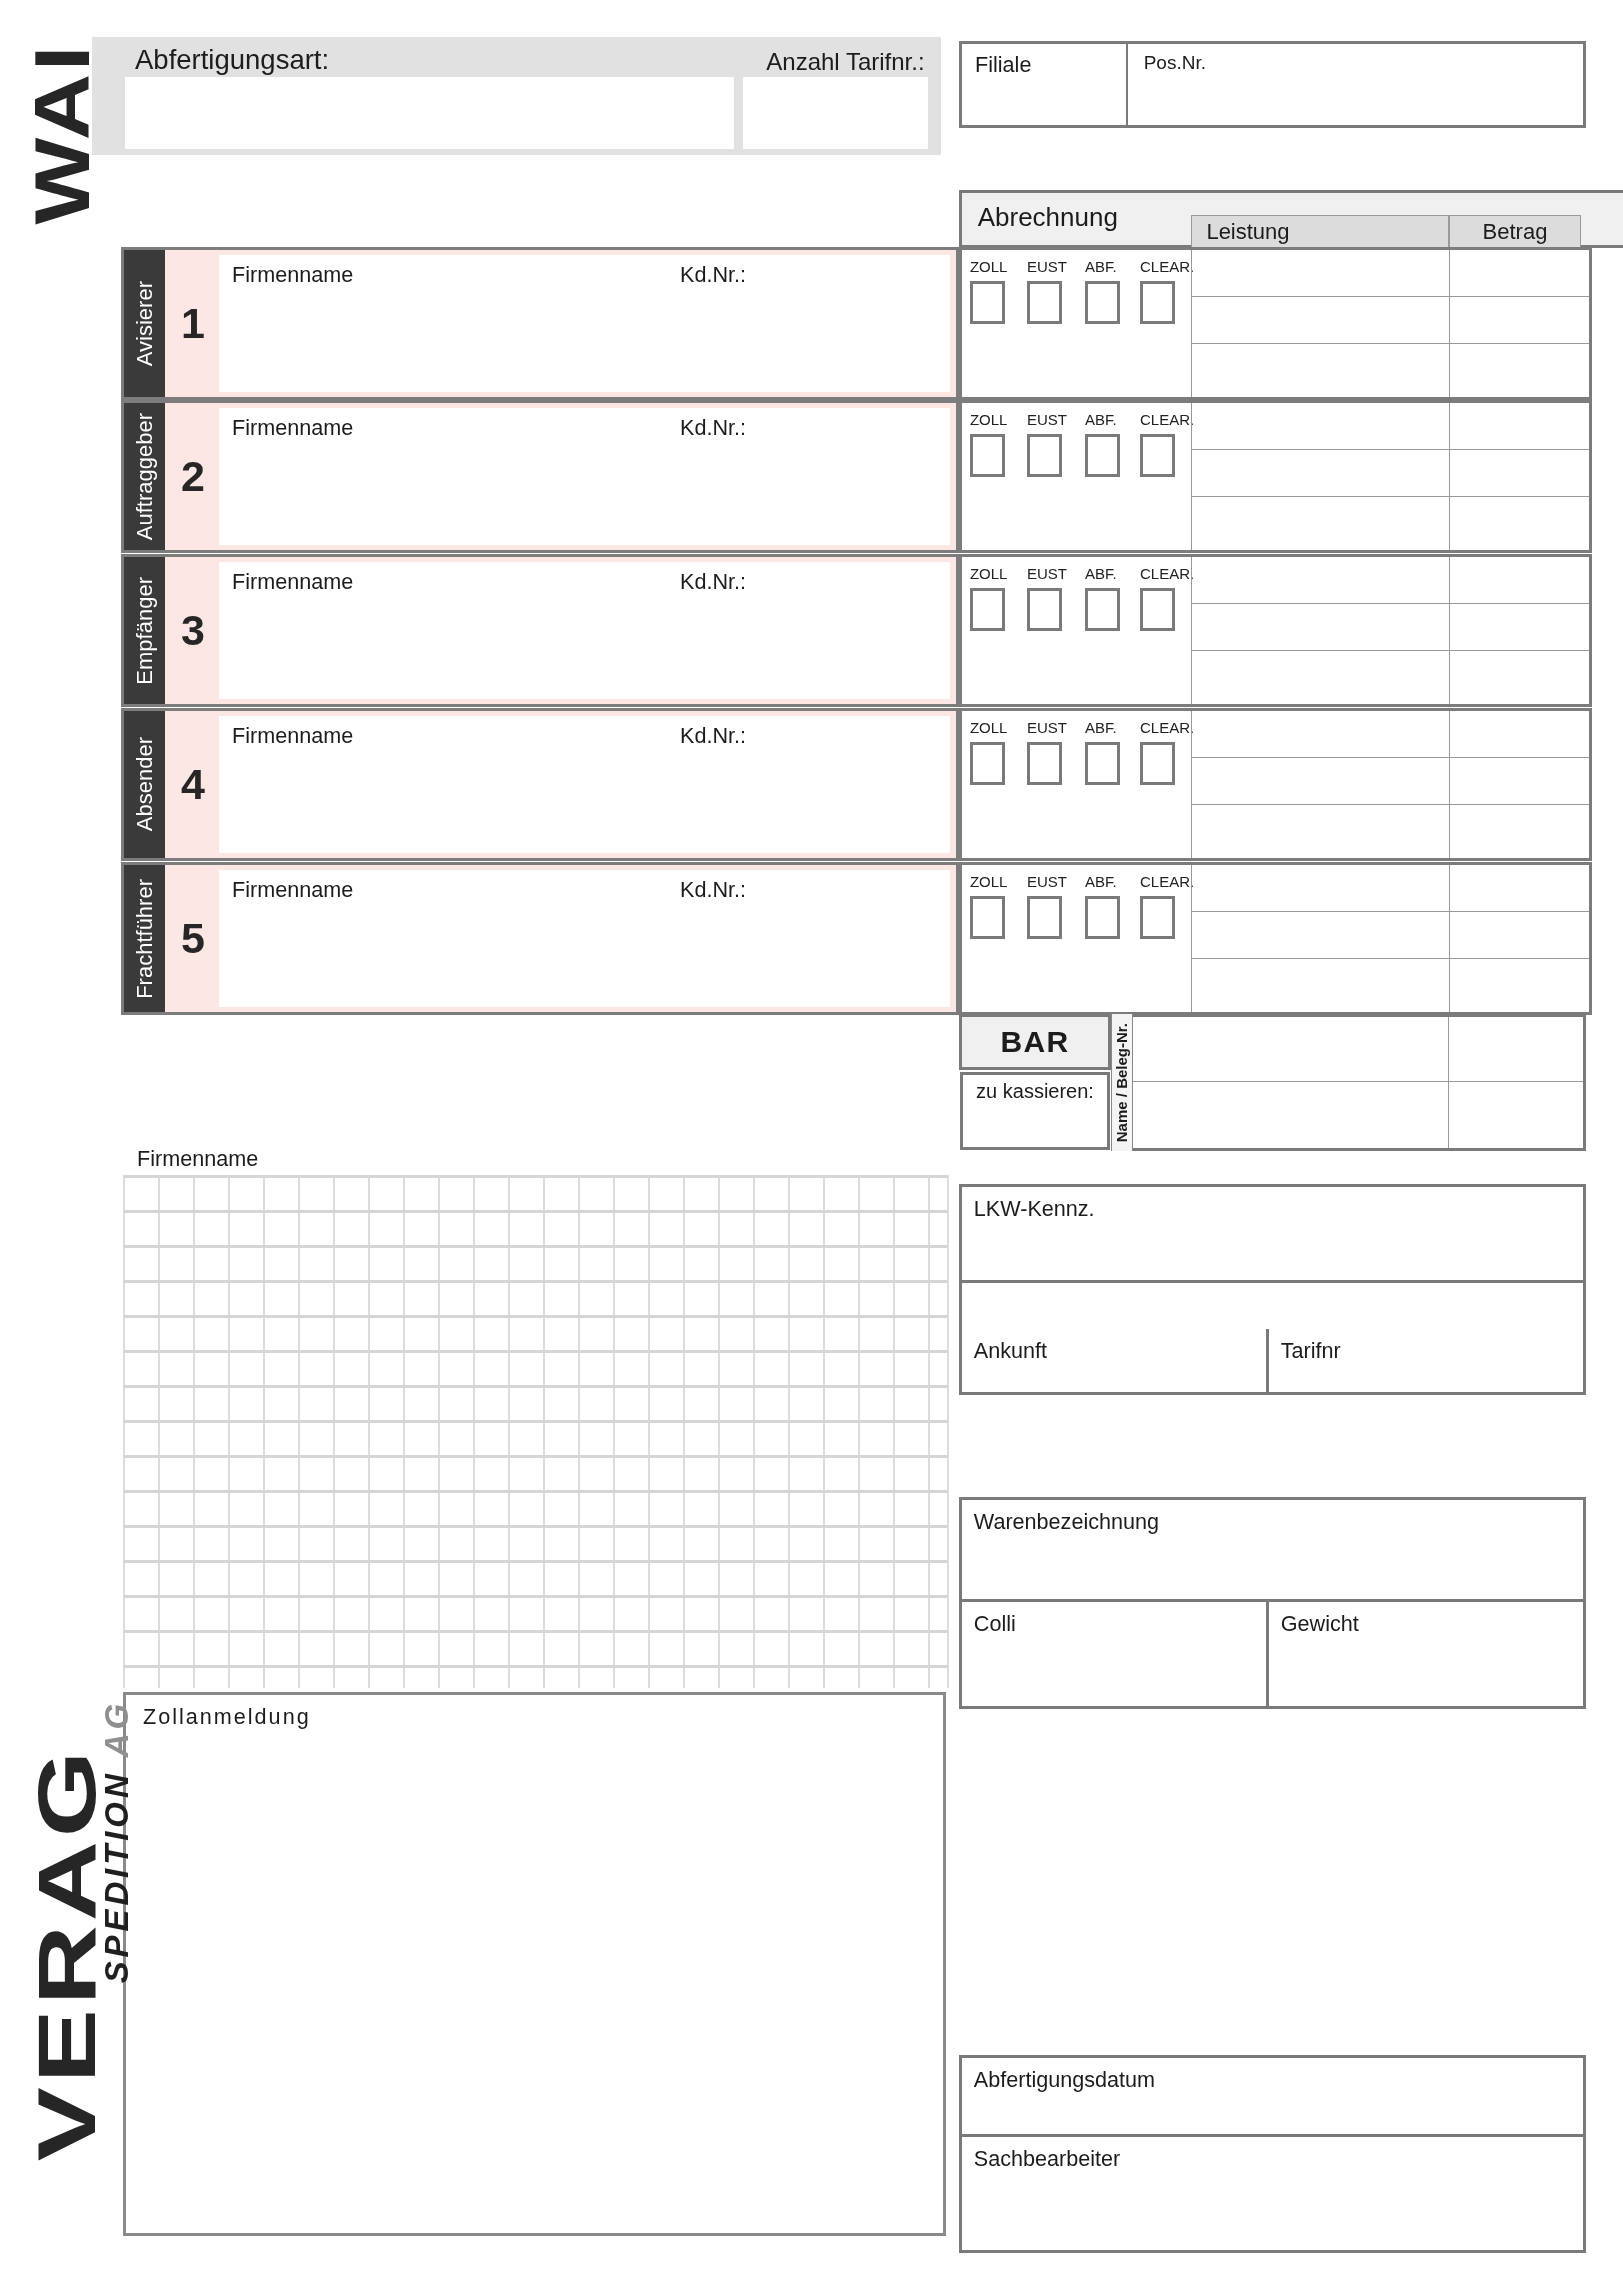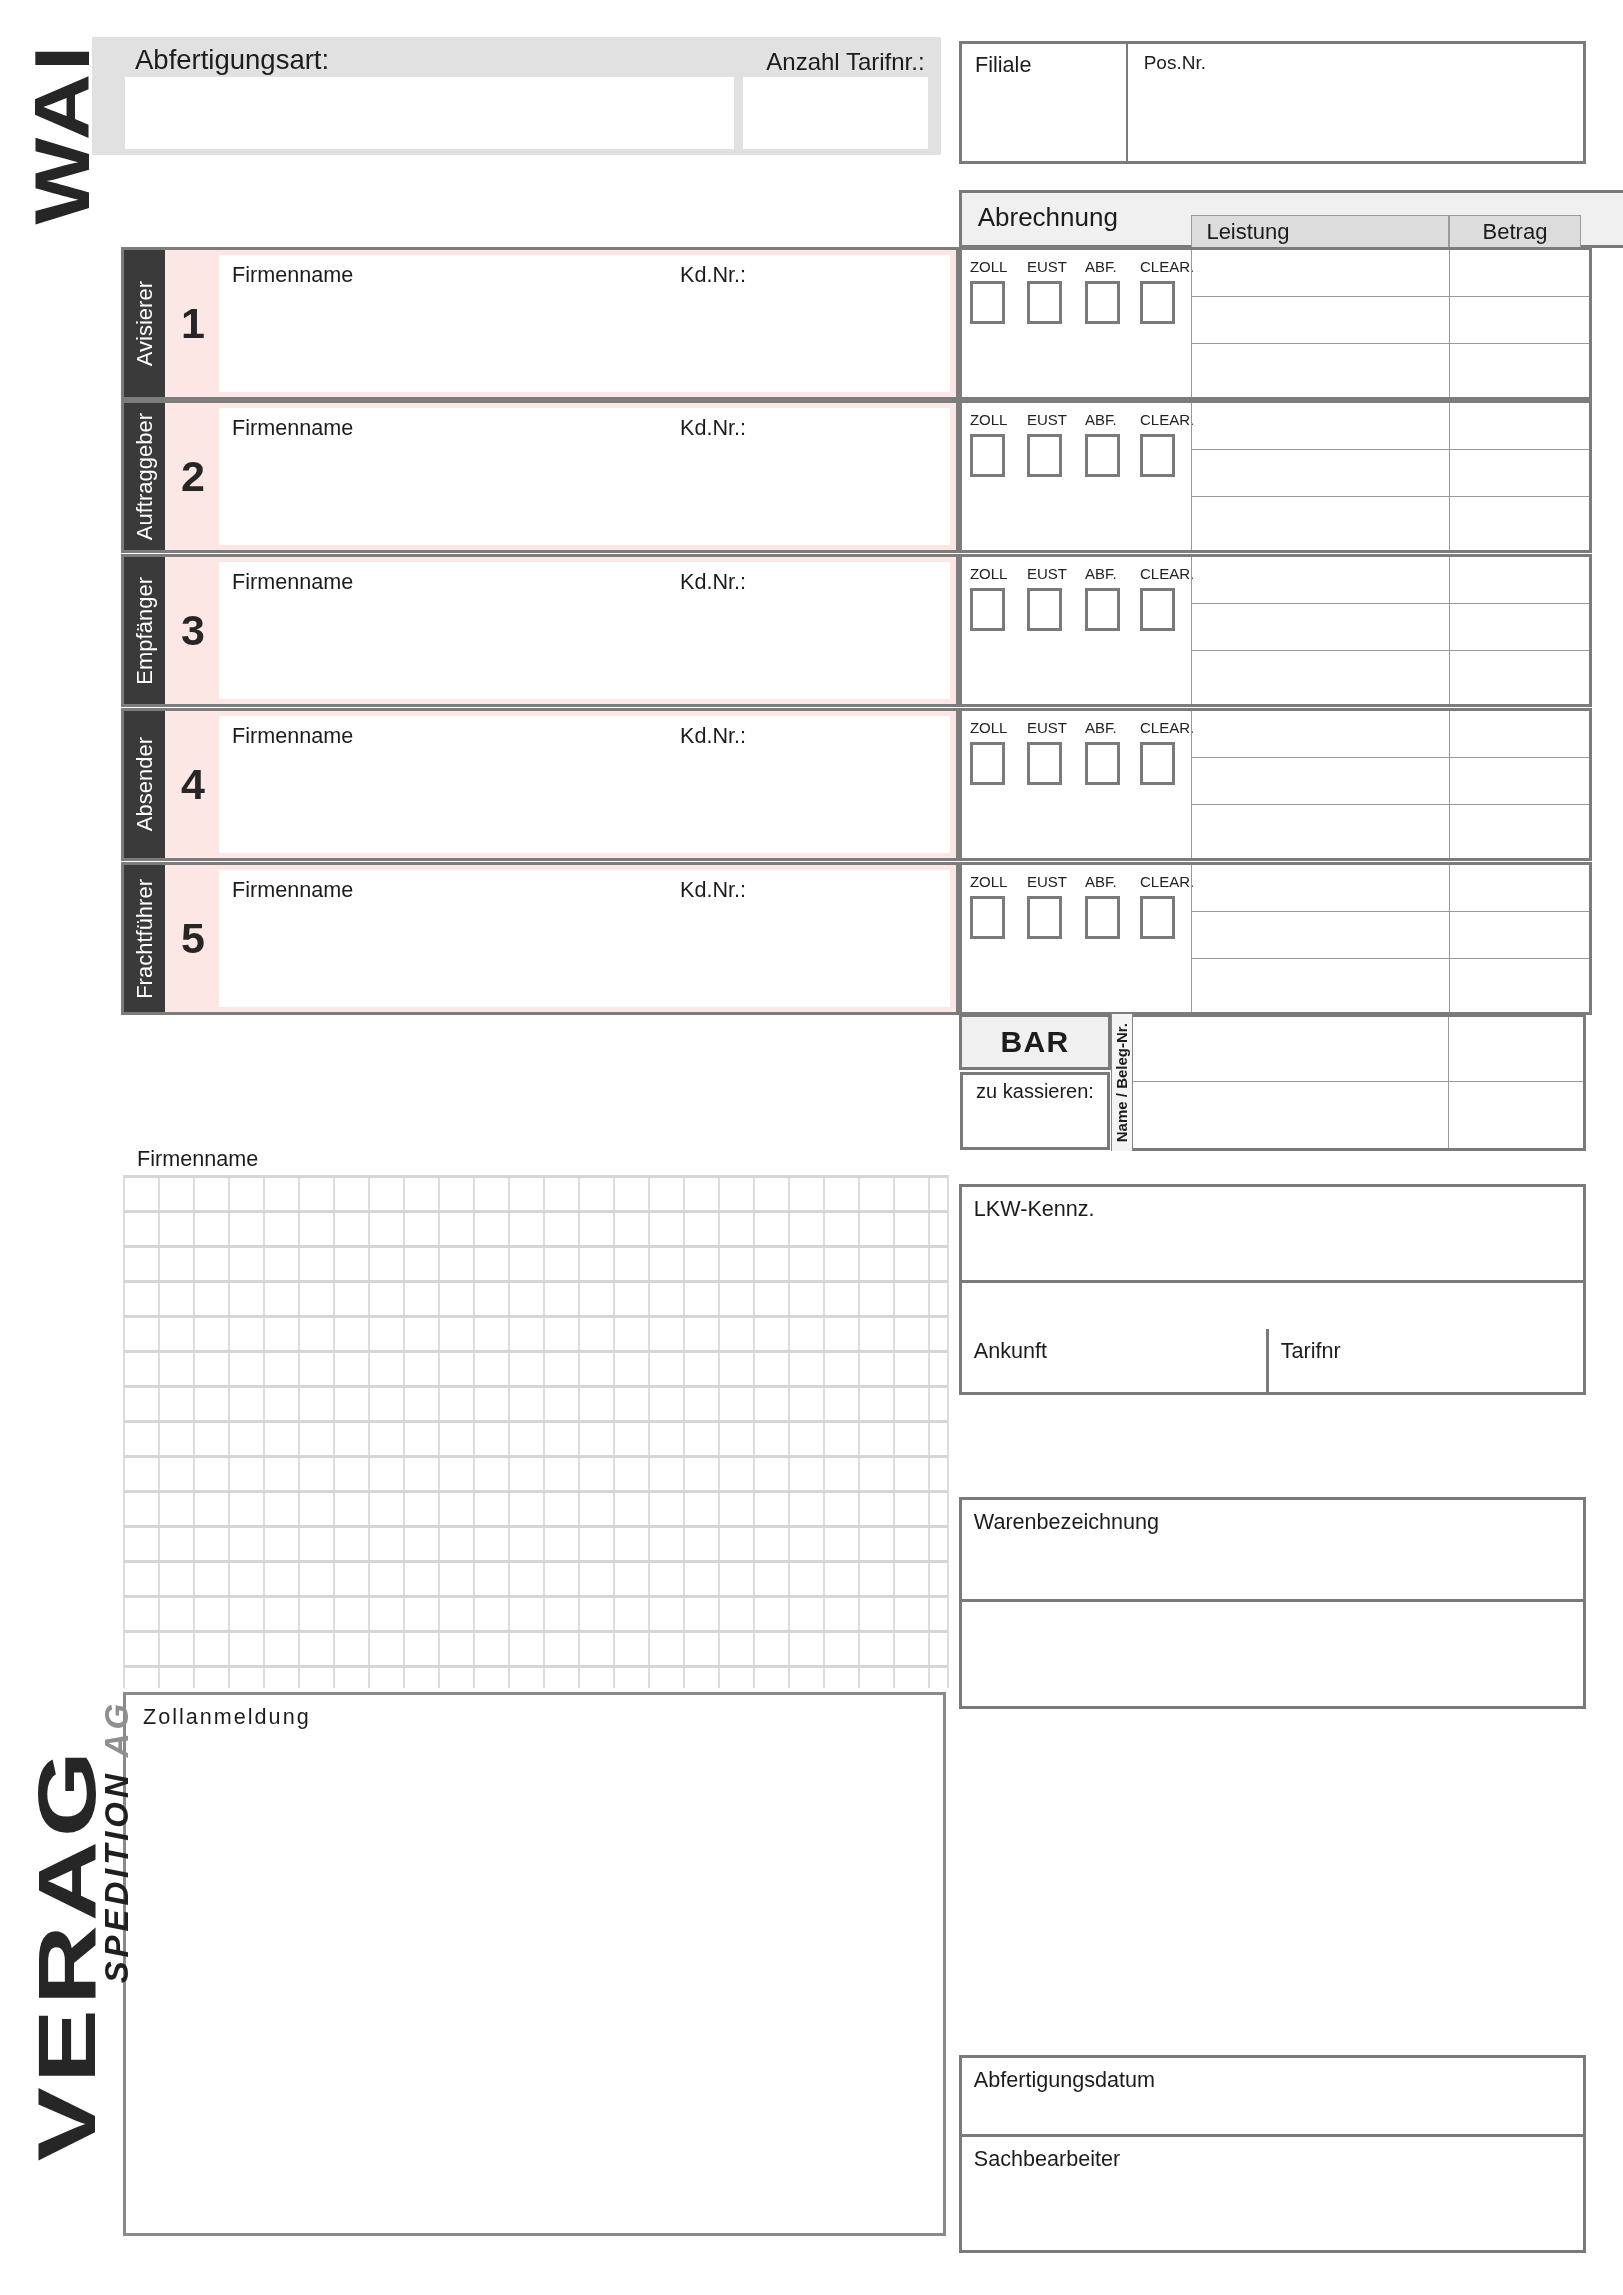--- a/index.html
+++ b/index.html
@@ -80,21 +80,21 @@
     <span class="vtext">WAI</span>
   </div>
 
   <div class="abs band" style="left:92px;top:37px;width:849px;height:118px;">
     <span class="abs band-label" style="left:43px;top:6.5px;">Abfertigungsart:</span>
     <div class="abs winput" style="left:33px;top:40px;width:609px;height:72px;"></div>
     <span class="abs band-label-sm" style="right:16.4px;top:10.5px;">Anzahl Tarifnr.:</span>
     <div class="abs winput" style="left:651px;top:40px;width:185px;height:72px;"></div>
   </div>
 
-  <div class="abs topbox" style="left:959px;top:41px;width:627px;height:123px;box-sizing:border-box;">
+  <div class="abs topbox" style="left:959px;top:41px;width:627px;height:87px;box-sizing:border-box;">
     <div class="cell1"><span>Filiale</span></div>
     <div class="cell2"><span>Pos.Nr.</span></div>
   </div>
 
   <div class="abs hdr">
     <span>Abrechnung</span>
   </div>
   <div class="abs subhdr" style="left:1191px;top:215px;width:258px;height:33px;padding-left:14.4px;">
     <span>Leistung</span>
   </div>
@@ -290,20 +290,24 @@
     <div class="botrow">
       <div class="bl"><span>Ankunft</span></div>
       <div class="br"><span>Tarifnr</span></div>
     </div>
   </div>
 
   <div class="abs group" style="top:1497px;height:212px;">
     <div class="toprow" style="height:102px;">
       <span>Warenbezeichnung</span>
     </div>
+    <div class="botrow">
+      <div class="bl"><span>Colli</span></div>
+      <div class="br"><span>Gewicht</span></div>
+    </div>
   </div>
 
   <div class="abs zoll">
     <span>Zollanmeldung</span>
   </div>
 
   <div class="abs group" style="top:2055px;height:198px;">
     <div class="toprow" style="height:79px;">
       <span>Abfertigungsdatum</span>
     </div>

